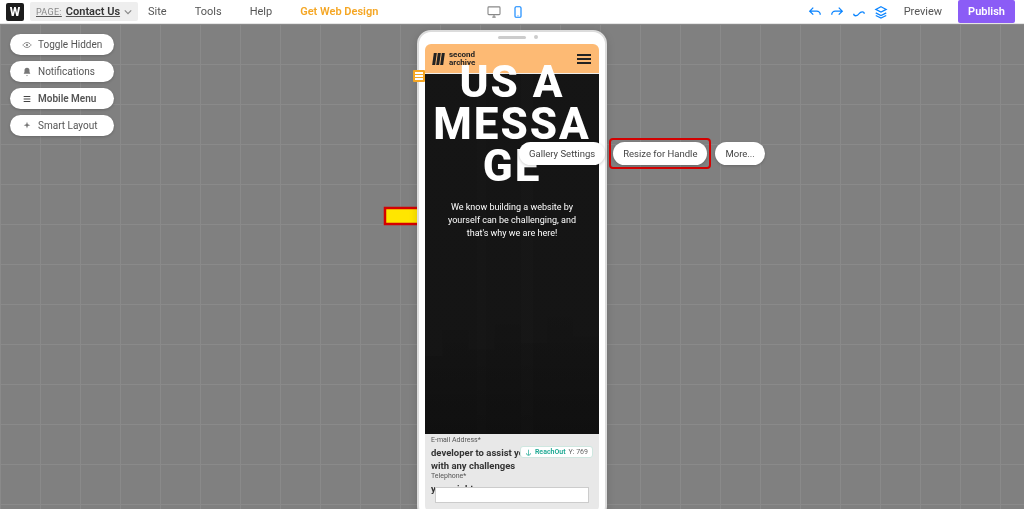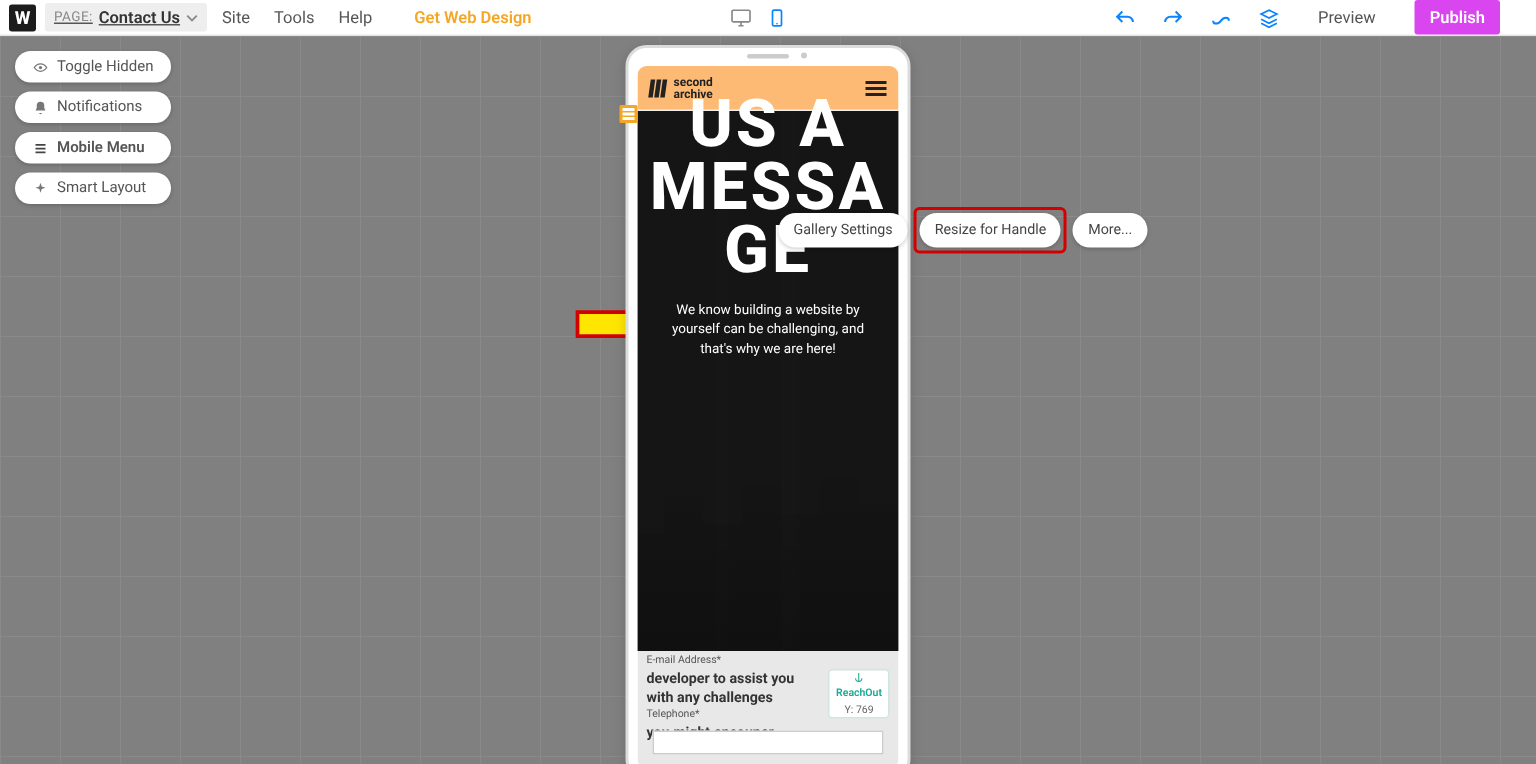--- a/index.html
+++ b/index.html
@@ -19,38 +19,38 @@
     font-weight: 800; font-size: 12px; margin-right: 6px;
   }
   .page-sel {
     background: #eee; border-radius: 2px; padding: 3px 6px;
     display: flex; align-items: center; gap: 4px; margin-right: 10px;
     cursor: pointer;
     text-decoration: underline;
   }
   .page-sel .lbl { font-size: 9px; color: #888; text-transform: uppercase; letter-spacing: .3px; }
   .page-sel .val { font-weight: 600; color: #333; }
-  .menu-items { display: flex; gap: 16px; }
+  .menu-items { display: flex; gap: 28px; }
   .menu-items span { cursor: pointer; }
   .gwd { margin-left: 28px; color: #f5a623; font-weight: 600; cursor: pointer; }
 
   .topbar-center {
     position: absolute; left: 50%; transform: translateX(-25px);
     display: flex; gap: 10px; align-items: center;
   }
   .dev-icon { width: 14px; height: 12px; cursor: pointer; }
   .topbar-right {
-    position: absolute; right: 24px; display: flex; gap: 18px; align-items: center;
+    position: absolute; right: 9px; display: flex; gap: 8px; align-items: center;
   }
   .topbar-right svg { width: 14px; height: 14px; cursor: pointer; }
   .preview-btn {
     font-size: 11px; color: #555; padding: 4px 8px; cursor: pointer;
   }
   .publish-btn {
-    background: #d946ef; color: #fff; font-size: 11px; font-weight: 600;
+    background: #8b5cf6; color: #fff; font-size: 11px; font-weight: 600;
     padding: 5px 10px; border-radius: 2px; cursor: pointer;
   }
 
   
   .canvas {
     position: absolute; top: 24px; left: 0; right: 0; bottom: 0;
     background-color: #808080;
     background-image:
       linear-gradient(#8a8a8a 1px, transparent 1px),
       linear-gradient(90deg, #8a8a8a 1px, transparent 1px);
@@ -138,21 +138,20 @@
     position: absolute; top: 390px; left: 0; right: 0; bottom: 0;
     background: #e8e8e8; color: #333; font-size: 9.5px; line-height: 1.4;
     padding: 2px 6px; font-weight: 700;
   }
   .lower .small-lbl { font-size: 7px; font-weight: 400; color: #555; }
   .link-strip {
     position: absolute; top: 402px; right: 6px;
     background: #fff; border-radius: 3px; padding: 1px 4px;
     display: flex; align-items: center; gap: 3px; font-size: 7px;
     border: 1px solid #cfe7e0;
-    flex-direction: column;
   }
   .link-strip .name { color: #1aa892; font-weight: 600; }
   .link-strip .coord { color: #666; }
   .tel-input {
     position: absolute; top: 443px; left: 10px; right: 10px; height: 16px;
     background: #fff; border: 1px solid #ccc;
   }
 
   
   .arrow {

